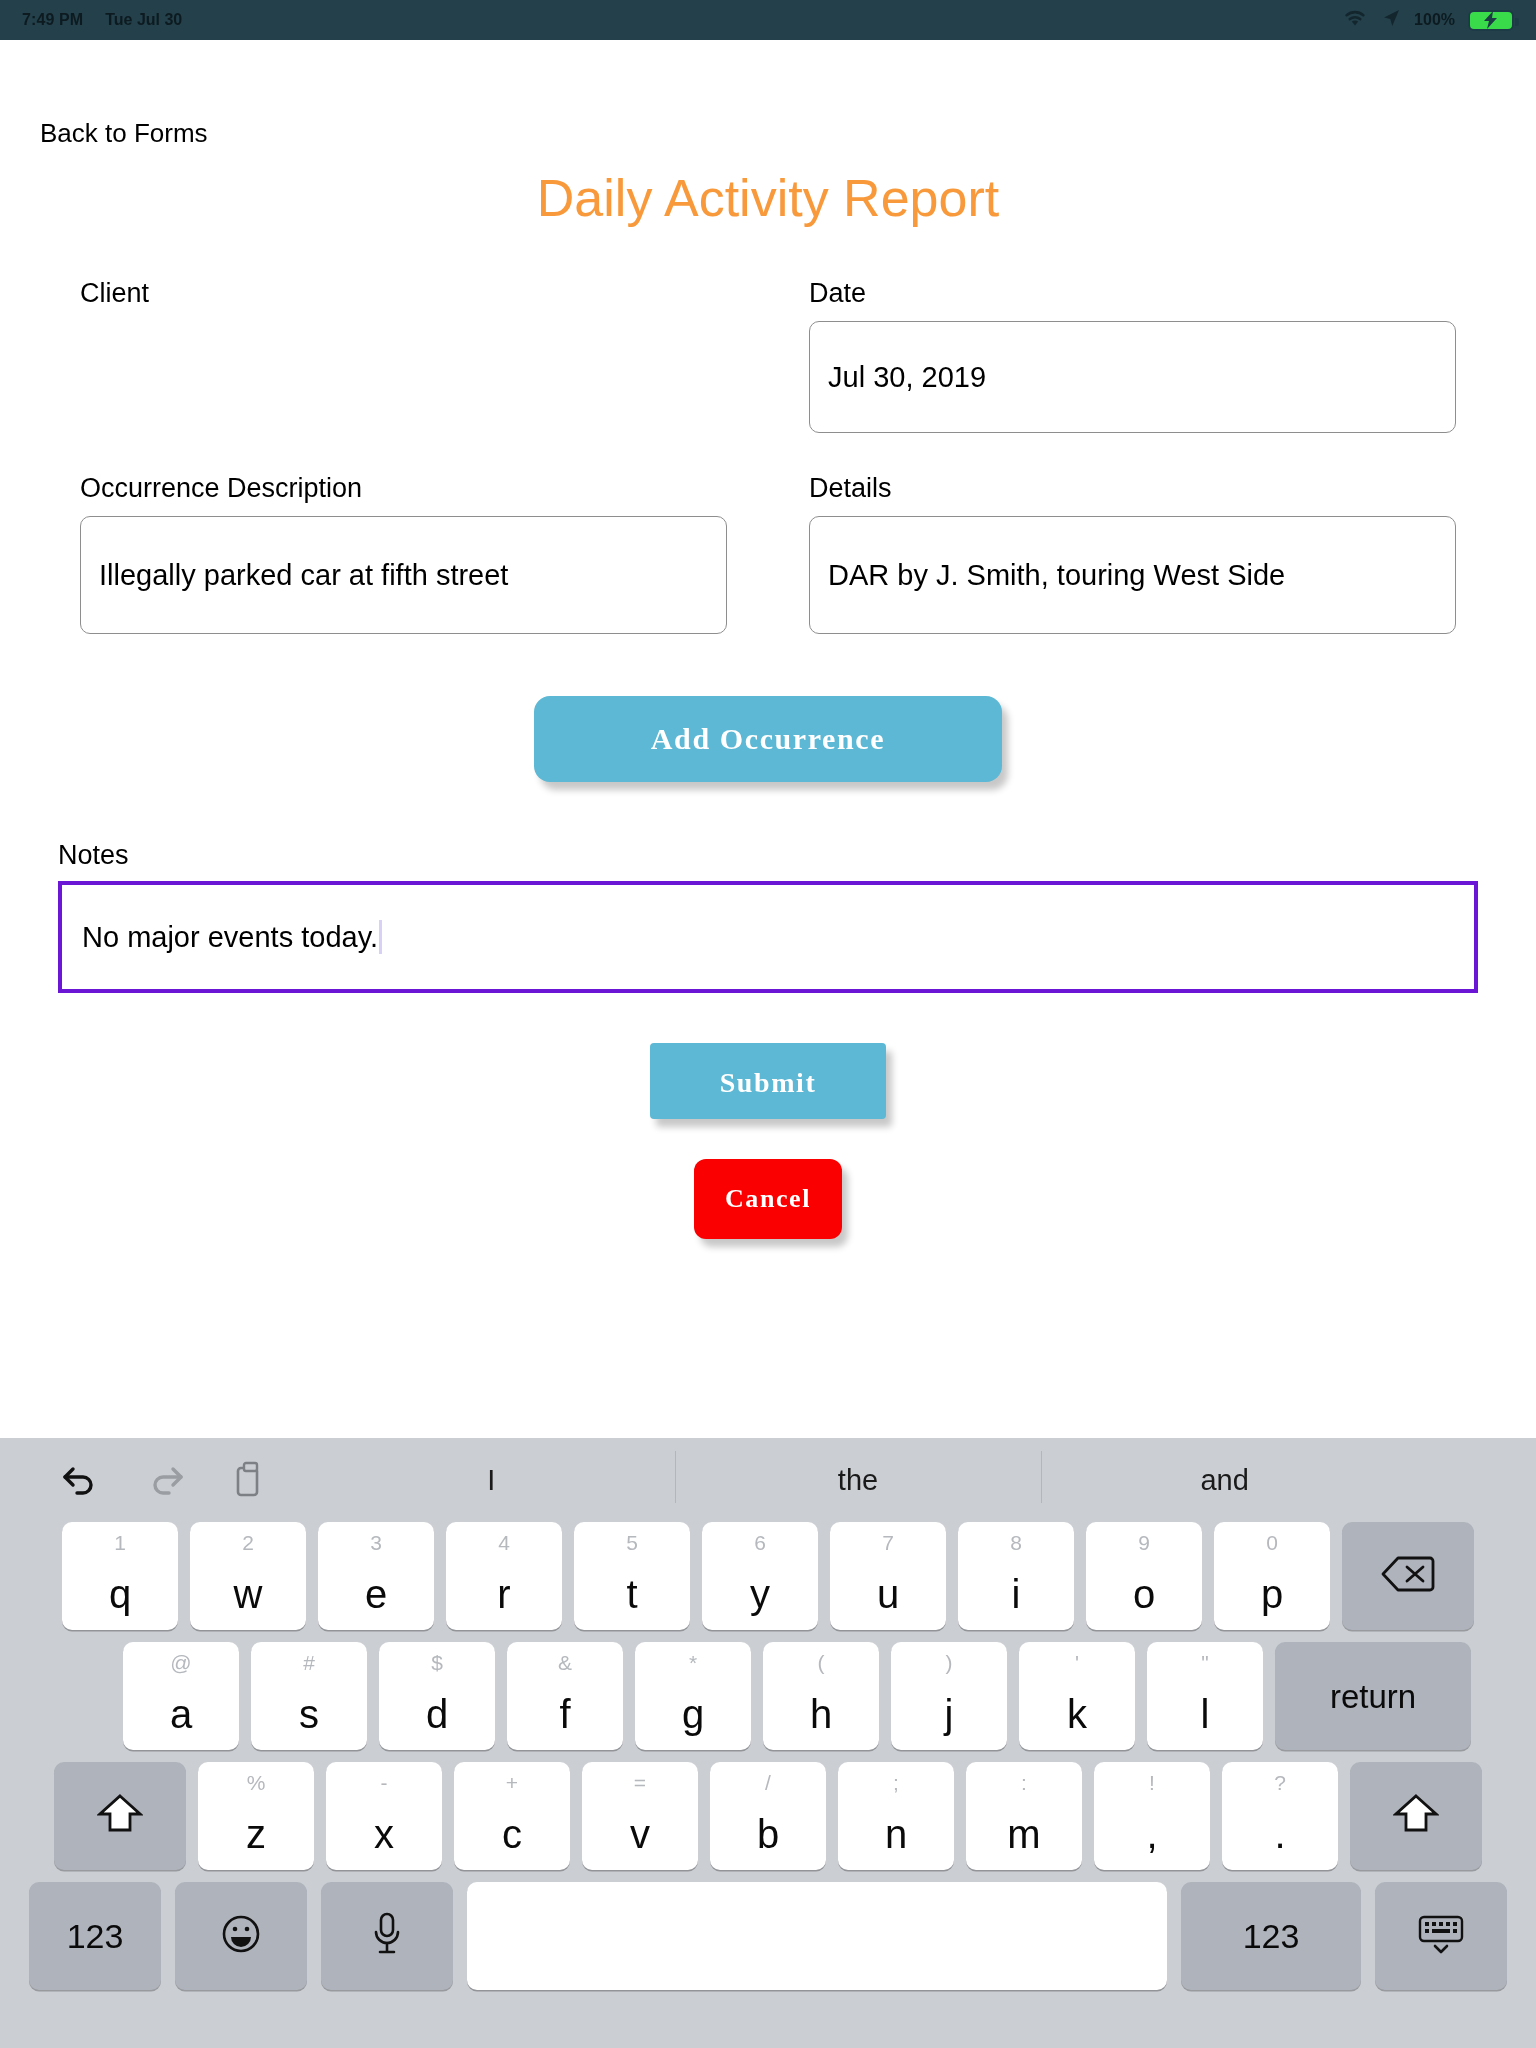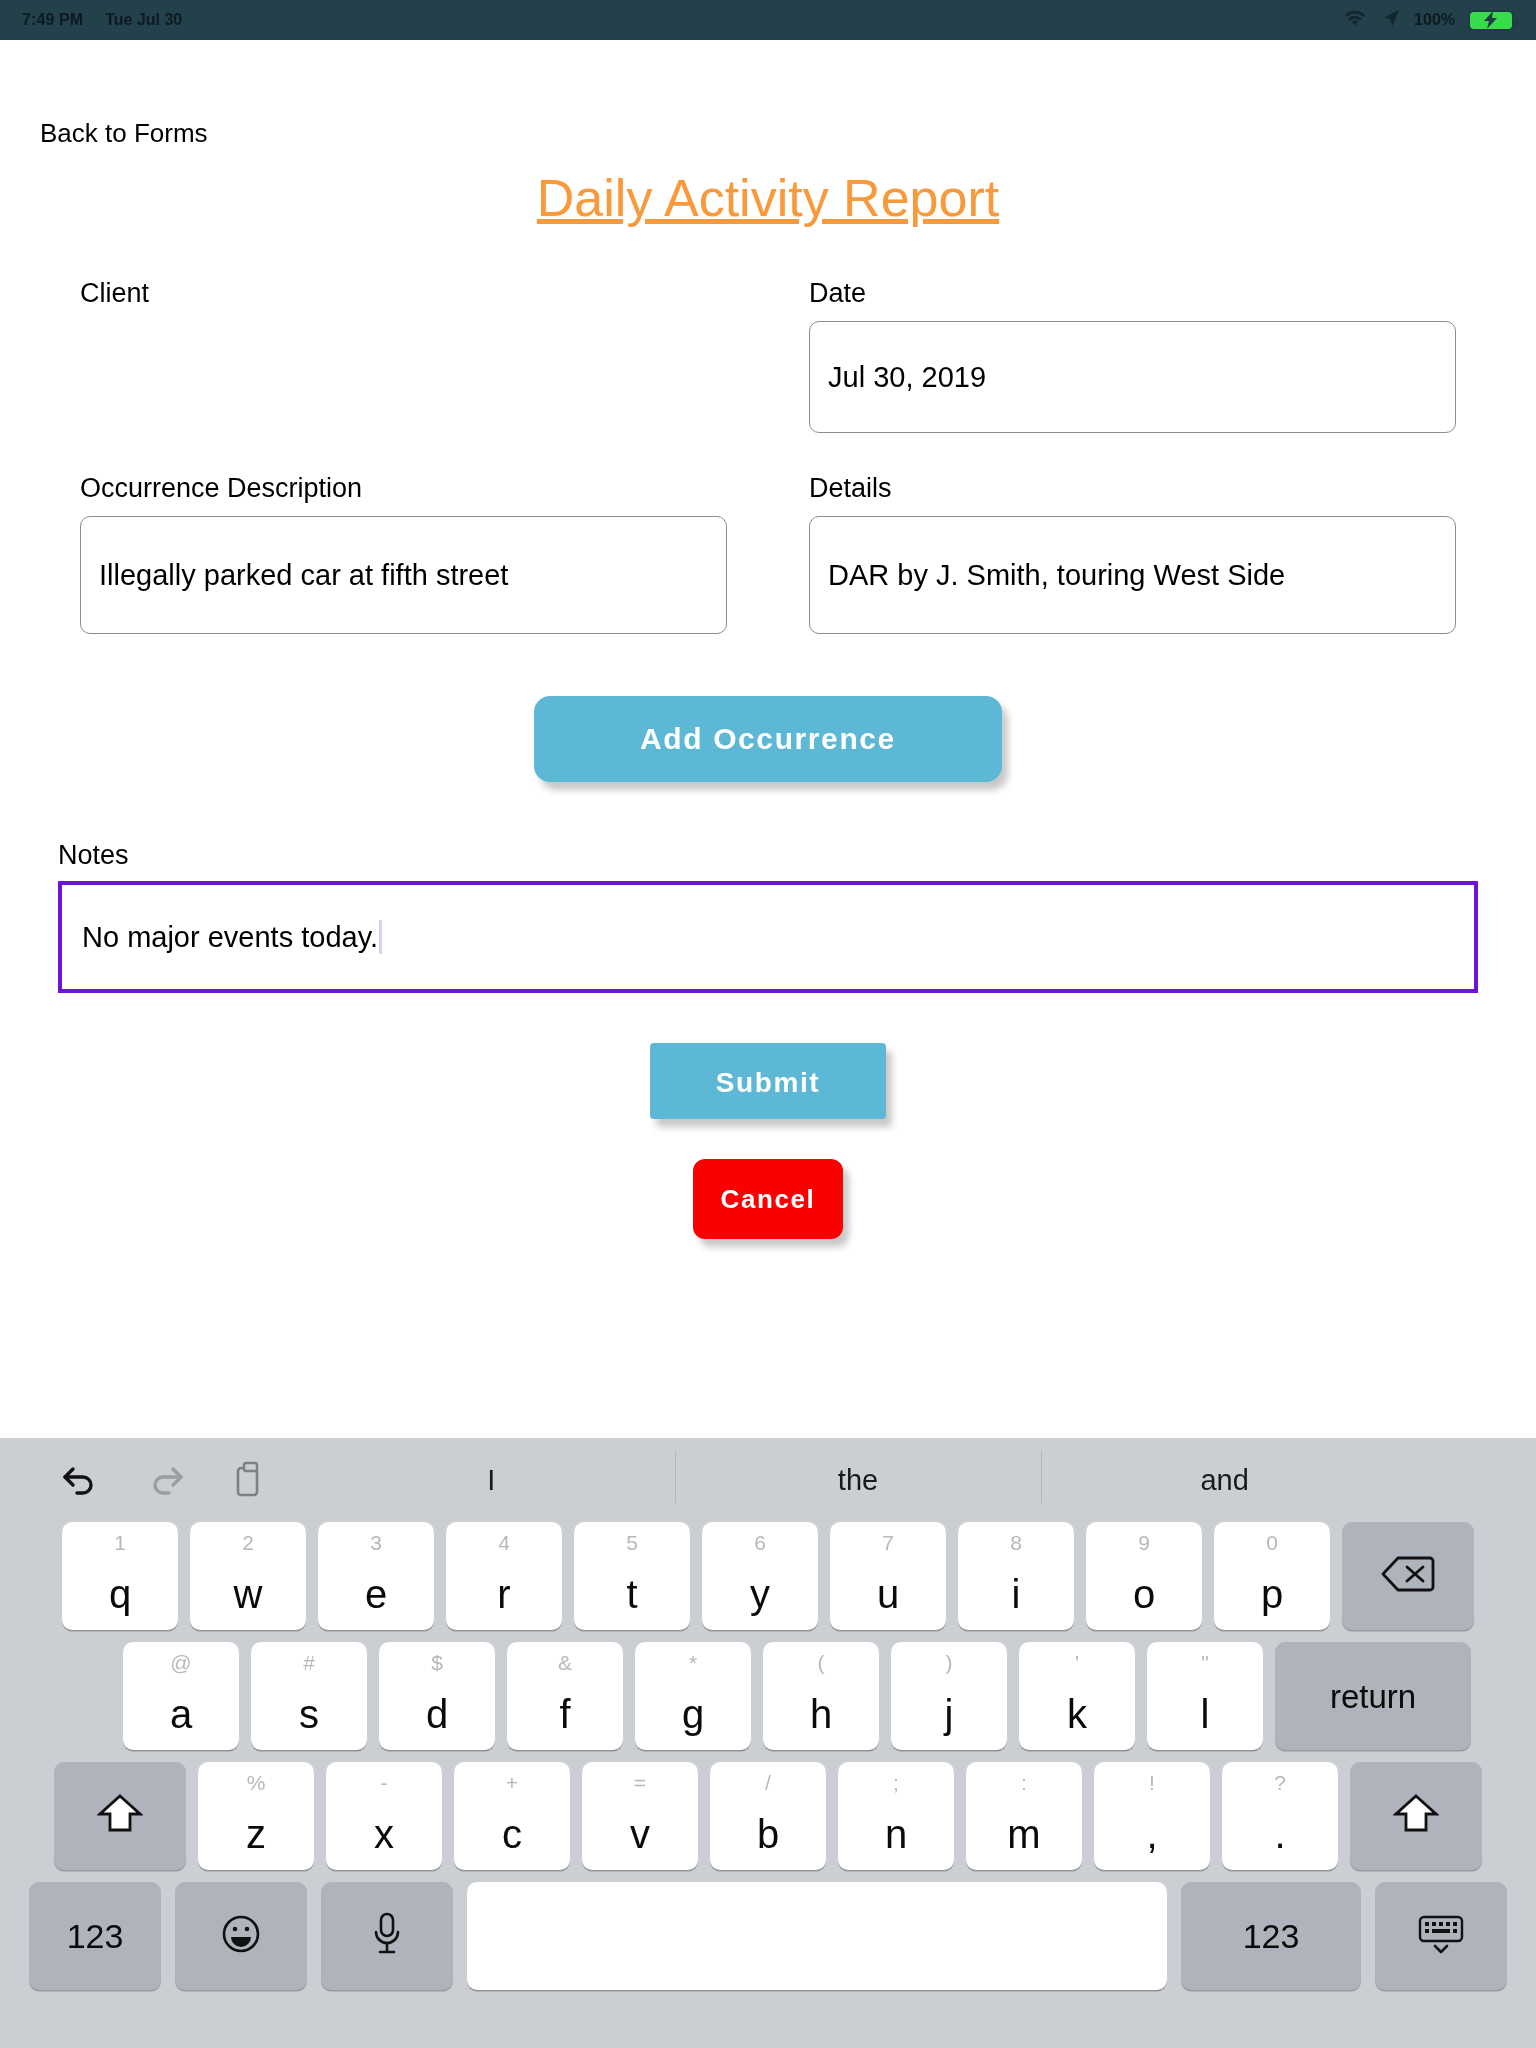--- a/index.html
+++ b/index.html
@@ -32,21 +32,21 @@
   .bolt { position:absolute; left:50%; top:50%; transform: translate(-50%,-50%); }
 
   
   .app { position: relative; background:#fff; height: 1398px; }
   .back-link {
     position: absolute; left: 40px; top: 78px;
     font-size: 26px; color: #000;
   }
   .title {
     position: absolute; top: 128px; left: 0; right: 0;
-    text-align: center; font-size: 52px; color: #F89A3C; font-weight: 400; text-decoration: underline;
+    text-align: center; font-size: 52px; color: #F89A3C; font-weight: 400;
   }
 
   .grid {
     position: absolute; top: 238px; left: 80px; right: 80px;
   }
   .row { display: flex; gap: 82px; }
   .col { flex: 1 1 0; min-width: 0; }
   .field-label {
     font-size: 27px; color: #000; margin-bottom: 12px; display: block;
   }
@@ -56,21 +56,21 @@
     padding: 0 18px;
   }
   .field-box.tall { height: 118px; }
   .field-value { font-size: 29px; color: #000; }
   .row-2 { margin-top: 40px; }
 
   .btn-row { text-align: center; }
   .btn {
     display: inline-block; border: none; cursor: pointer;
     color: #fff; font-weight: 700; letter-spacing: 1.6px;
-    font-family: Liberation Sans, sans-serif;
+    font-family: Liberation Serif, serif;
   }
   .btn-add {
     margin-top: 62px;
     background: #5CB8D4; border-radius: 16px;
     padding: 0 42px; height: 86px; line-height: 86px; font-size: 30px;
     min-width: 468px;
     box-shadow: 6px 8px 7px rgba(0,0,0,.22);
   }
   .notes-wrap { position: absolute; top: 800px; left: 58px; right: 58px; }
   .notes-label { font-size: 27px; color:#000; margin-bottom: 10px; display:block; }

